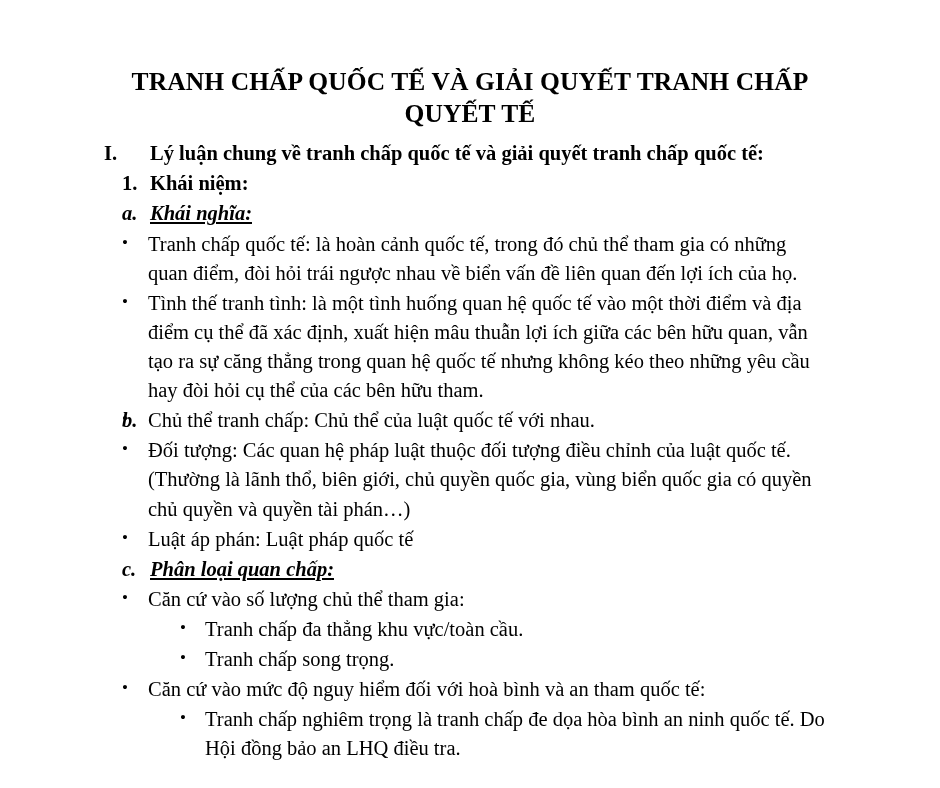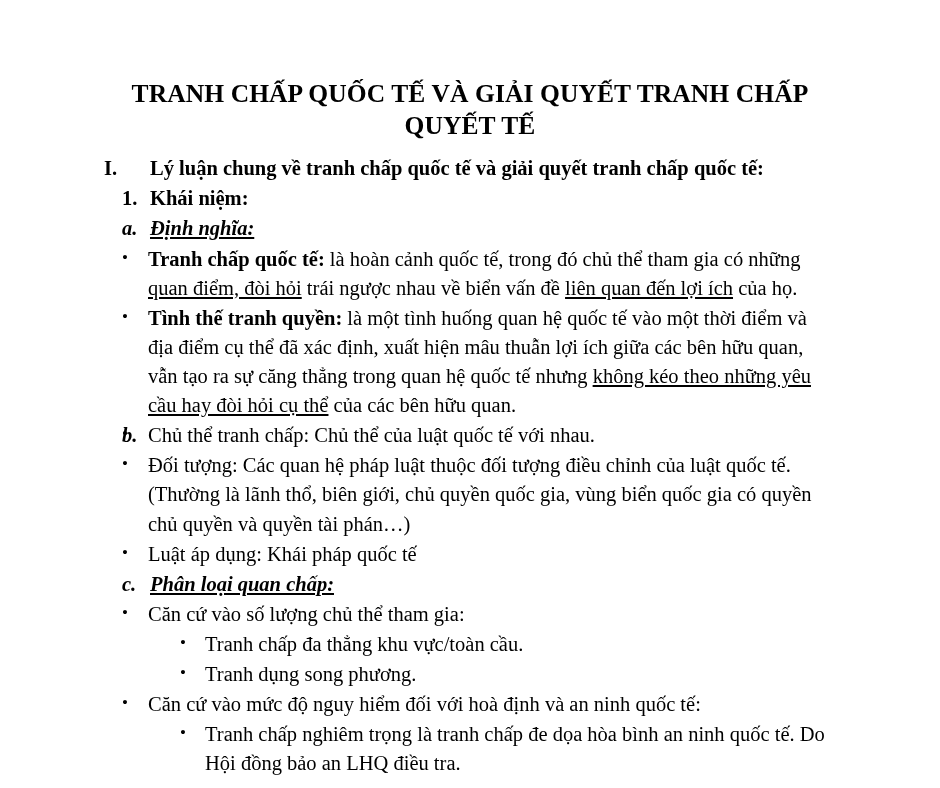--- a/index.html
+++ b/index.html
@@ -20,21 +20,21 @@
   .page {
     position: relative;
     width: 940px;
     height: 788px;
     box-sizing: border-box;
     padding: 0;
   }
 
   
   .doc-title {
-    margin: 12px;
+    margin: 0;
     padding: 66px 112px 0 112px;
     text-align: center;
     font-size: 25.5px;
     font-weight: bold;
     line-height: 1.26;
     letter-spacing: 0.1px;
   }
 
   
   .block {
@@ -114,23 +114,22 @@
     padding-right: 112px;
   }
   .lvl-b2 .marker {
     position: absolute;
     left: 180px;
     top: -1px;
     font-size: 17px;
     line-height: 1.62;
   }
 
-  .bold { font-weight: bold; }
+  .bold { font-weight: normal; }
   .uline {
-    text-decoration: underline;
     text-underline-offset: 2px;
   }
 </style>
 </head>
 <body>
 
 <div class="page">
 
   <h1 class="doc-title">
     <span>TRANH CHẤP QUỐC TẾ VÀ GIẢI QUYẾT TRANH CHẤP</span>
@@ -143,72 +142,72 @@
     <span class="txt">Lý luận chung về tranh chấp quốc tế và giải quyết tranh chấp quốc tế:</span>
   </div>
 
   <div class="block lvl-num">
     <span class="marker">1.</span>
     <span class="txt">Khái niệm:</span>
   </div>
 
   <div class="block lvl-alpha">
     <span class="marker">a.</span>
-    <span class="txt">Định nghĩa:</span>
+    <span class="txt">Khái nghĩa:</span>
   </div>
 
   <div class="block lvl-b1">
     <span class="marker">•</span>
     <span class="bold">Tranh chấp quốc tế:</span><span> là hoàn cảnh quốc tế, trong đó chủ thể tham gia có những </span><span class="uline">quan điểm, đòi hỏi</span><span> trái ngược nhau về biển vấn đề </span><span class="uline">liên quan đến lợi ích</span><span> của họ.</span>
   </div>
 
   <div class="block lvl-b1">
     <span class="marker">•</span>
-    <span class="bold">Tình thế tranh quyền:</span><span> là một tình huống quan hệ quốc tế vào một thời điểm và địa điểm cụ thể đã xác định, xuất hiện mâu thuẫn lợi ích giữa các bên hữu quan, vẫn tạo ra sự căng thẳng trong quan hệ quốc tế nhưng </span><span class="uline">không kéo theo những yêu cầu hay đòi hỏi cụ thể</span><span> của các bên hữu quan.</span>
+    <span class="bold">Tình thế tranh tình:</span><span> là một tình huống quan hệ quốc tế vào một thời điểm và địa điểm cụ thể đã xác định, xuất hiện mâu thuẫn lợi ích giữa các bên hữu quan, vẫn tạo ra sự căng thẳng trong quan hệ quốc tế nhưng </span><span class="uline">không kéo theo những yêu cầu hay đòi hỏi cụ thể</span><span> của các bên hữu tham.</span>
   </div>
 
   <div class="block lvl-alpha">
     <span class="marker">b.</span>
   </div>
 
   <div class="block lvl-b1">
     <span class="marker">•</span>
     <span class="txt">Chủ thể tranh chấp: Chủ thể của luật quốc tế với nhau.</span>
   </div>
 
   <div class="block lvl-b1">
     <span class="marker">•</span>
     <span class="txt">Đối tượng: Các quan hệ pháp luật thuộc đối tượng điều chỉnh của luật quốc tế. (Thường là lãnh thổ, biên giới, chủ quyền quốc gia, vùng biển quốc gia có quyền chủ quyền và quyền tài phán…)</span>
   </div>
 
   <div class="block lvl-b1">
     <span class="marker">•</span>
-    <span class="txt">Luật áp dụng: Khái pháp quốc tế</span>
+    <span class="txt">Luật áp phán: Luật pháp quốc tế</span>
   </div>
 
   <div class="block lvl-alpha">
     <span class="marker">c.</span>
     <span class="txt">Phân loại quan chấp:</span>
   </div>
 
   <div class="block lvl-b1">
     <span class="marker">•</span>
     <span class="txt">Căn cứ vào số lượng chủ thể tham gia:</span>
   </div>
   <div class="block lvl-b2">
     <span class="marker">•</span>
     <span class="txt">Tranh chấp đa thẳng khu vực/toàn cầu.</span>
   </div>
   <div class="block lvl-b2">
     <span class="marker">•</span>
-    <span class="txt">Tranh dụng song phương.</span>
-  </div>
-
-  <div class="block lvl-b1">
-    <span class="marker">•</span>
-    <span class="txt">Căn cứ vào mức độ nguy hiểm đối với hoà định và an ninh quốc tế:</span>
+    <span class="txt">Tranh chấp song trọng.</span>
+  </div>
+
+  <div class="block lvl-b1">
+    <span class="marker">•</span>
+    <span class="txt">Căn cứ vào mức độ nguy hiểm đối với hoà bình và an tham quốc tế:</span>
   </div>
   <div class="block lvl-b2">
     <span class="marker">•</span>
     <span class="txt">Tranh chấp nghiêm trọng là tranh chấp đe dọa hòa bình an ninh quốc tế. Do Hội đồng bảo an LHQ điều tra.</span>
   </div>
 
 </div>
 
 </body></html>

